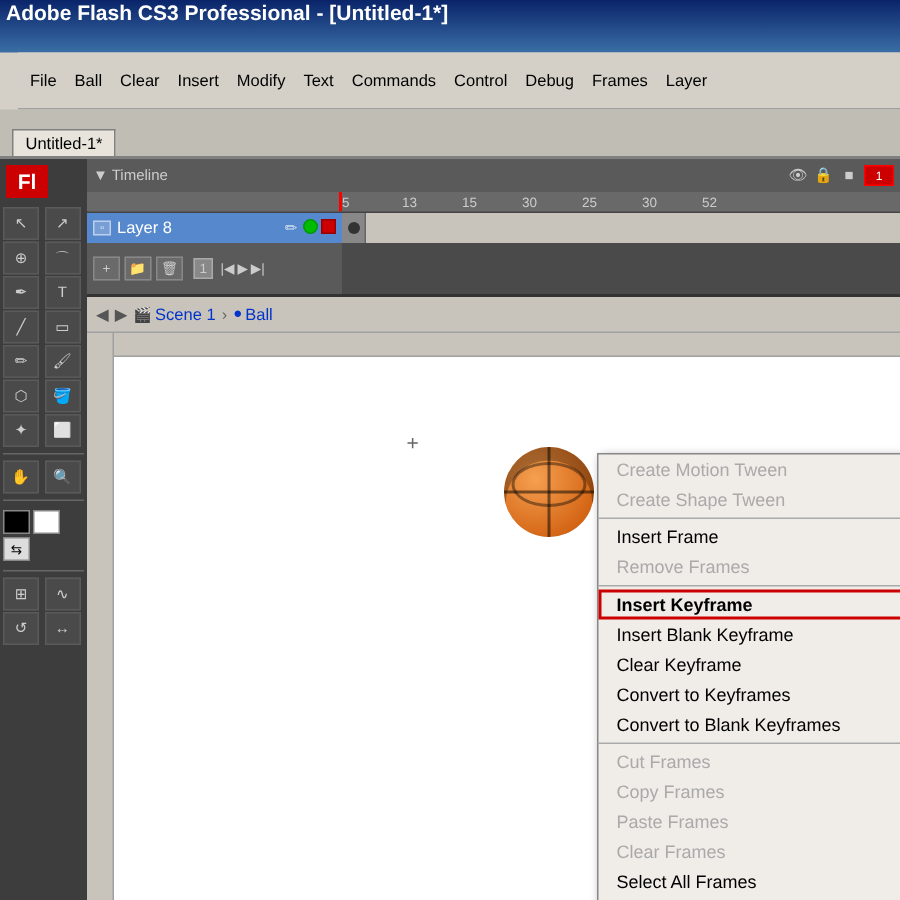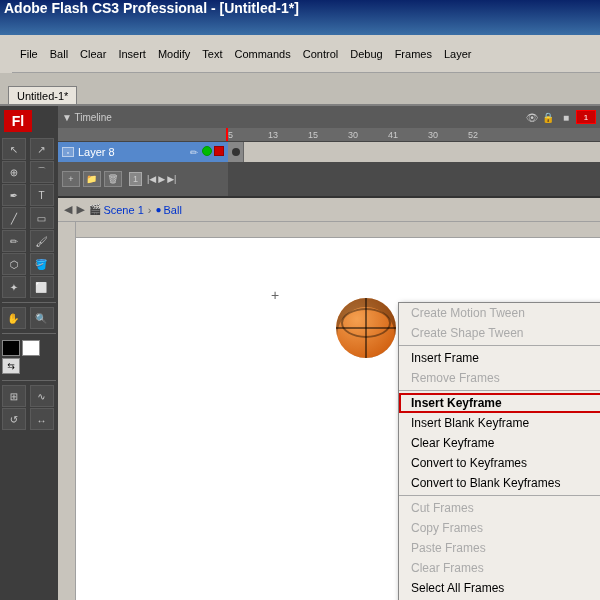--- a/index.html
+++ b/index.html
@@ -460,21 +460,21 @@
           </div>
         </div>
       </div>
 
       <div class="timeline-ruler">
         <div class="ruler-marks">
           <div class="ruler-mark">5</div>
           <div class="ruler-mark">13</div>
           <div class="ruler-mark">15</div>
           <div class="ruler-mark">30</div>
-          <div class="ruler-mark">41</div>
+          <div class="ruler-mark">25</div>
           <div class="ruler-mark">30</div>
           <div class="ruler-mark">52</div>
         </div>
 
         <div style="position:absolute;left:168px;top:0;width:2px;height:100%;background:red;z-index:5;"></div>
       </div>
 
       <div class="timeline-layer-row">
         <div class="layer-name-area">
           <div style="width:12px;height:10px;border:1px solid rgba(255,255,255,0.5);background:rgba(255,255,255,0.2);display:flex;align-items:center;justify-content:center;font-size:7px;color:white;">▫</div>

